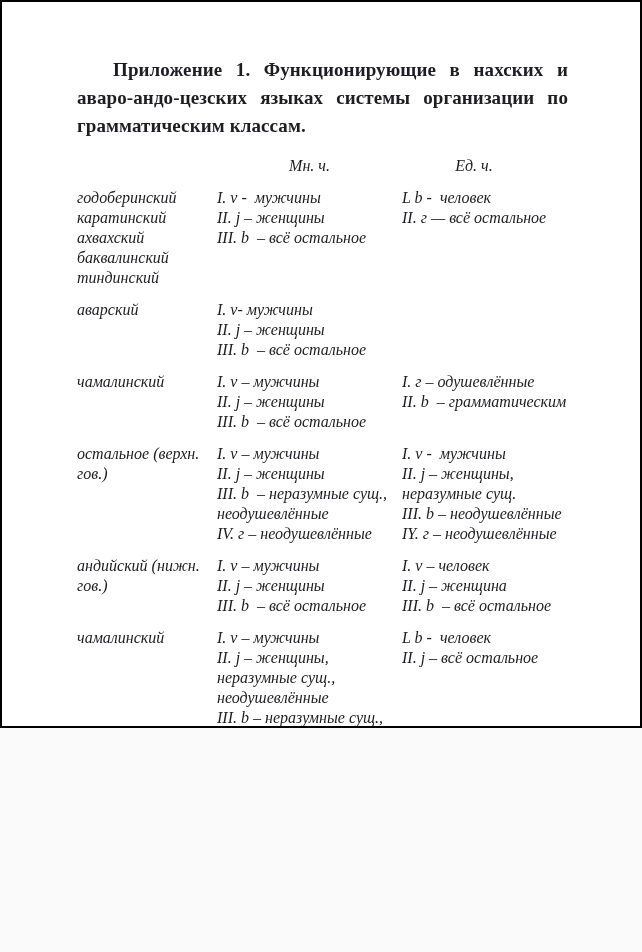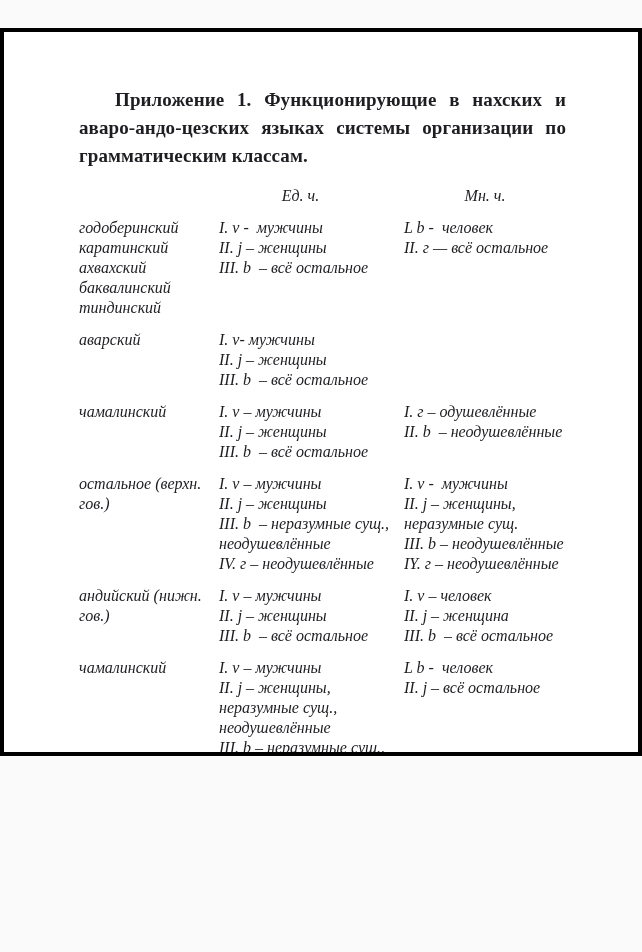--- a/index.html
+++ b/index.html
@@ -5,27 +5,26 @@
   html, body {
     margin: 0;
     padding: 0;
     background: #fafafa;
   }
   .page {
     width: 642px;
     height: 728px;
     box-sizing: border-box;
     background: #ffffff;
-    border: 4px solid #000000;
+    border: 2px solid #000000;
     position: relative;
     padding: 54px 72px 0 75px;
     font-family: "Liberation Serif", "DejaVu Serif", serif;
     color: #1d1d22;
     overflow: hidden;
-    margin-top: 28px;
   }
   .heading {
     font-weight: 700;
     font-size: 19px;
     line-height: 28px;
     text-align: justify;
     text-indent: 36px;
     margin: 0;
     letter-spacing: 0.1px;
   }
@@ -67,22 +66,22 @@
 </head>
 <body>
 
 <div class="page">
 
   <p class="heading">Приложение 1. Функционирующие в нахских и аваро-андо-цезских языках системы организации по грамматическим классам.</p>
 
 
   <div class="grid thead">
     <div class="tcell"></div>
+    <div class="tcell hd">Мн. ч.</div>
     <div class="tcell hd hd-sg">Ед. ч.</div>
-    <div class="tcell hd">Мн. ч.</div>
   </div>
 
   <div id="table-body">
       <div class="grid trow">
         <div class="tcell language">годоберинский
 каратинский
 ахвахский
 баквалинский
 тиндинский</div>
         <div class="tcell singular">I. v -  мужчины
@@ -96,21 +95,21 @@
         <div class="tcell singular">I. v- мужчины
 II. j – женщины
 III. b  – всё остальное</div>
       </div>
       <div class="grid trow">
         <div class="tcell language">чамалинский</div>
         <div class="tcell singular">I. v – мужчины
 II. j – женщины
 III. b  – всё остальное</div>
         <div class="tcell plural">I. г – одушевлённые
-II. b  – неодушевлённые</div>
+II. b  – грамматическим</div>
       </div>
       <div class="grid trow">
         <div class="tcell language">остальное (верхн.
 гов.)</div>
         <div class="tcell singular">I. v – мужчины
 II. j – женщины
 III. b  – неразумные сущ.,
 неодушевлённые
 IV. г – неодушевлённые</div>
         <div class="tcell plural">I. v -  мужчины

